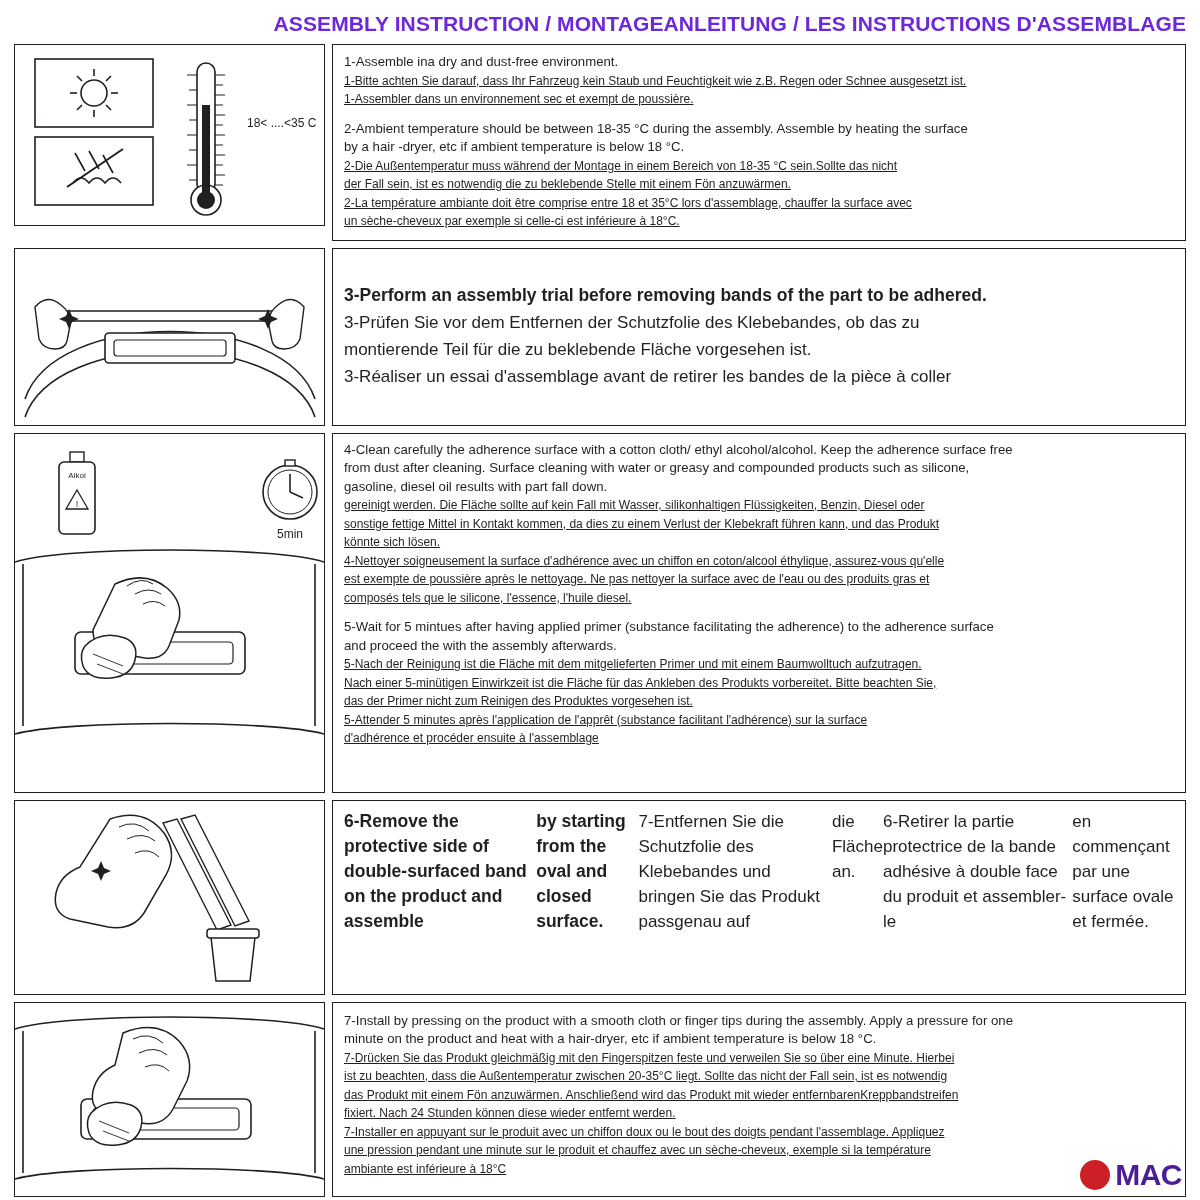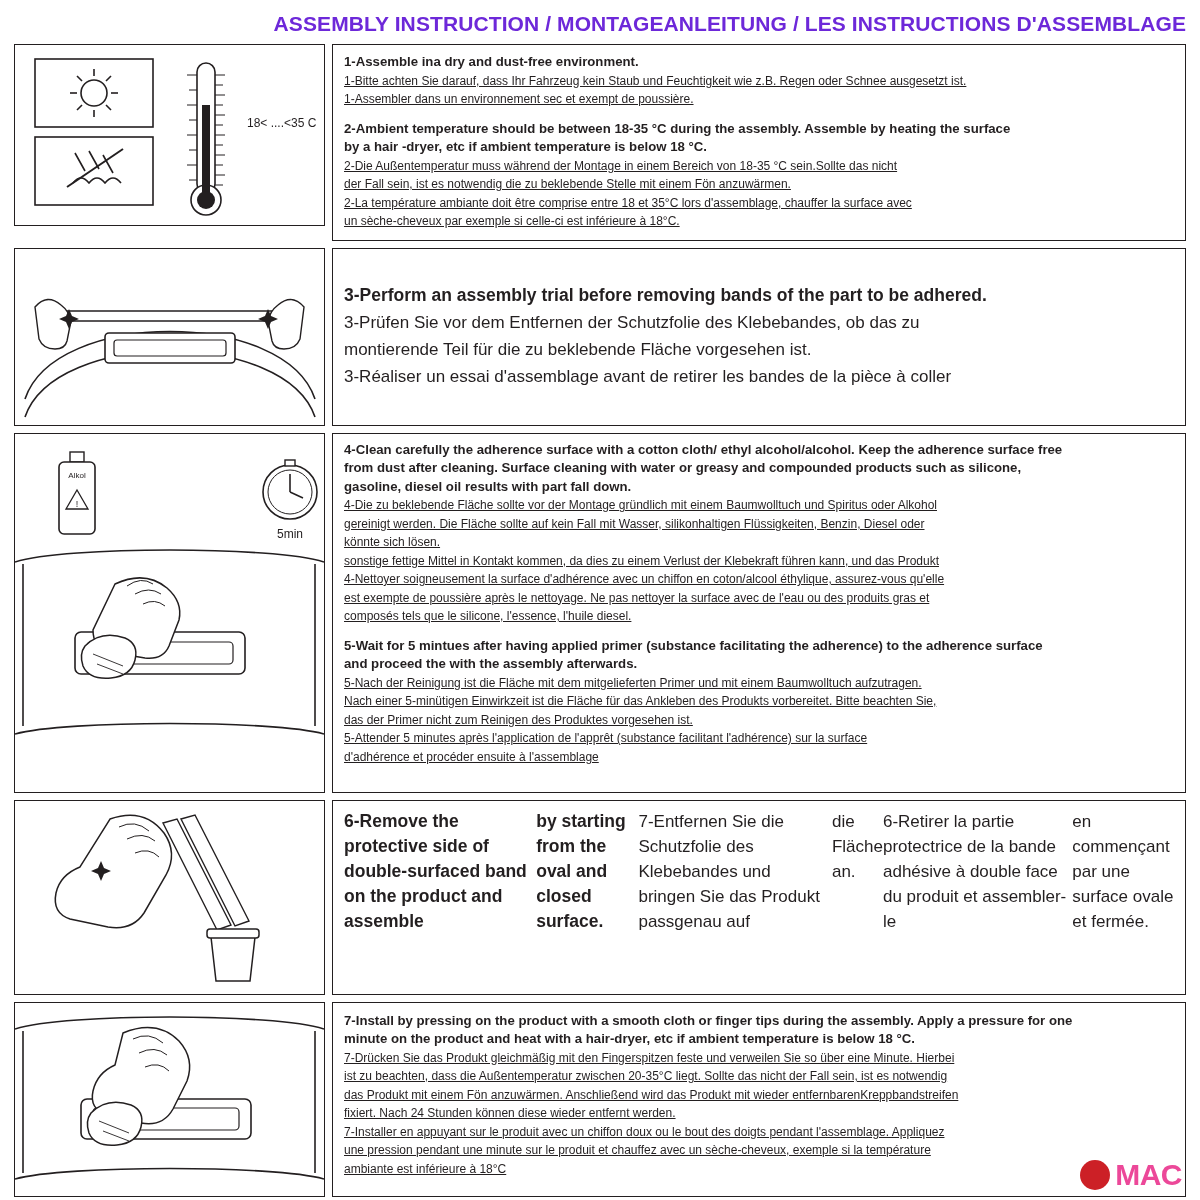--- a/index.html
+++ b/index.html
@@ -53,21 +53,21 @@
   }
   .txt {
     flex: 1 1 auto;
     padding: 8px 11px 8px 11px;
     overflow: hidden;
   }
   .para {
     margin: 0 0 2px 0;
   }
   .bold-en {
-    font-weight: bold;
+    font-weight: normal;
     font-size: 13.2px;
     line-height: 16.5px;
   }
   .plain {
     font-size: 12px;
     line-height: 16.5px;
     text-decoration: underline;
   }
   .big-en {
     font-weight: bold;
@@ -96,21 +96,21 @@
   .omac-o {
     width: 30px; height: 30px;
     border-radius: 50%;
     background: #cc2026;
     display: inline-block;
   }
   .omac-text {
     font-weight: bold;
     font-size: 30px;
     letter-spacing: -0.5px;
-    color: #ec4899;
+    color: #4c1d95;
   }
 </style>
 </head>
 <body>
 
 <div class="page">
 
   <div class="title">ASSEMBLY INSTRUCTION / MONTAGEANLEITUNG / LES INSTRUCTIONS D'ASSEMBLAGE</div>
 
   <div class="rows">
@@ -243,24 +243,23 @@
             <path d="M112 152 q14 -10 26 -2 M120 160 q14 -8 26 0 M128 170 q12 -6 22 2" fill="none" stroke="#231f20" stroke-width="1"></path>
             <path d="M70 212 q16 -16 40 -8 q14 6 10 22 q-4 16 -24 18 q-22 2 -28 -12 q-4 -12 2 -20 z" fill="#fff" stroke="#231f20" stroke-width="1.5"></path>
             <path d="M78 220 l30 12 M82 230 l26 10" fill="none" stroke="#231f20" stroke-width="0.9"></path>
           </g>
         </svg>
       </div>
       <div class="cell txt">
         <p class="para bold-en">4-Clean carefully the adherence surface with a cotton cloth/ ethyl alcohol/alcohol. Keep the adherence surface free</p>
         <p class="para bold-en">from dust after cleaning. Surface cleaning with water or greasy and compounded products such as silicone,</p>
         <p class="para bold-en">gasoline, diesel oil results with part fall down.</p>
-        <p class="para plain">4-Die zu beklebende Fläche sollte vor der Montage gründlich mit einem Baumwolltuch und Spiritus oder Alkohol</p>
         <p class="para plain">gereinigt werden. Die Fläche sollte auf kein Fall mit Wasser, silikonhaltigen Flüssigkeiten, Benzin, Diesel oder</p>
+        <p class="para plain">sonstige fettige Mittel in Kontakt kommen, da dies zu einem Verlust der Klebekraft führen kann, und das Produkt</p>
         <p class="para plain">könnte sich lösen.</p>
-        <p class="para plain">sonstige fettige Mittel in Kontakt kommen, da dies zu einem Verlust der Klebekraft führen kann, und das Produkt</p>
         <p class="para plain">4-Nettoyer soigneusement la surface d'adhérence avec un chiffon en coton/alcool éthylique, assurez-vous qu'elle</p>
         <p class="para plain">est exempte de poussière après le nettoyage. Ne pas nettoyer la surface avec de l'eau ou des produits gras et</p>
         <p class="para plain">composés tels que le silicone, l'essence, l'huile diesel.</p>
         <div class="gap"></div>
         <p class="para bold-en">5-Wait for 5 mintues after having applied primer (substance facilitating the adherence) to the adherence surface</p>
         <p class="para bold-en">and proceed the with the assembly afterwards.</p>
         <p class="para plain">5-Nach der Reinigung ist die Fläche mit dem mitgelieferten Primer und mit einem Baumwolltuch aufzutragen.</p>
         <p class="para plain">Nach einer 5-minütigen Einwirkzeit ist die Fläche für das Ankleben des Produkts vorbereitet. Bitte beachten Sie,</p>
         <p class="para plain">das der Primer nicht zum Reinigen des Produktes vorgesehen ist.</p>
         <p class="para plain">5-Attender 5 minutes après l'application de l'apprêt (substance facilitant l'adhérence) sur la surface</p>

